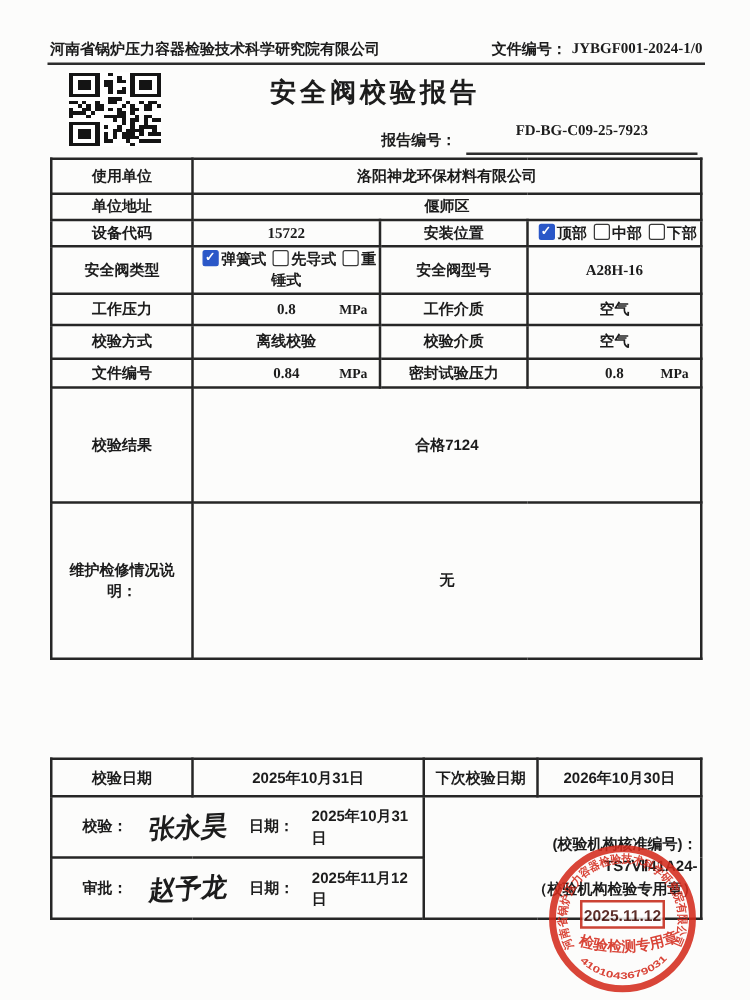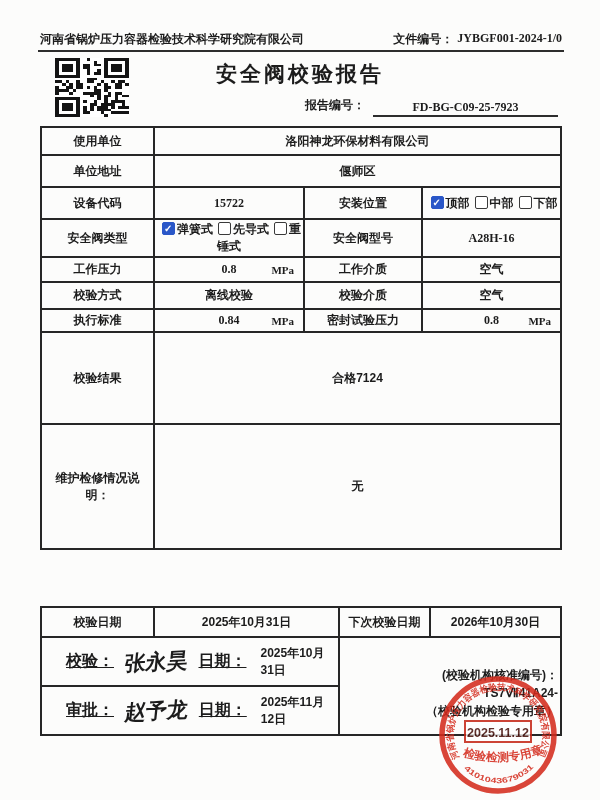--- a/index.html
+++ b/index.html
@@ -11,46 +11,46 @@
   .file-no{display:flex;gap:4px;}
   .file-no .num{font-family:"Liberation Serif",serif;}
   .header-rule{position:absolute;top:50px;left:38px;right:36px;border-top:2px solid #2d2d2d;}
   .qr-wrap{position:absolute;left:55px;top:58px;width:74px;height:59px;}
   .doc-title{position:absolute;top:60px;left:0;width:600px;text-align:center;
              font-size:21px;font-weight:bold;letter-spacing:3px;}
   .report-no-row{position:absolute;top:97px;left:305px;right:42px;display:flex;
                  align-items:flex-end;font-size:12px;font-weight:bold;}
   .report-no-row .lbl{white-space:nowrap;margin-right:8px;padding-bottom:3px;}
   .report-no-row .uval{flex:1;text-align:center;border-bottom:2px solid #2d2d2d;
-                       padding-bottom:0;font-family:"Liberation Serif",serif;}
+                       padding-bottom:10px;font-family:"Liberation Serif",serif;}
   
   table.grid{border-collapse:collapse;table-layout:fixed;position:absolute;left:40px;width:520px;
              font-size:12px;font-weight:bold;}
   table.grid td{border:2px solid #262626;text-align:center;vertical-align:middle;
                 padding:1px 2px;overflow:hidden;}
   #tableA{top:126px;}
   #tableB{top:606px;}
-  tr.h28{height:28px;} tr.h24{height:32px;} tr.h26{height:26px;} tr.h25{height:25px;}
+  tr.h28{height:28px;} tr.h24{height:21px;} tr.h26{height:26px;} tr.h25{height:25px;}
   tr.h31{height:31px;} tr.h27{height:27px;} tr.h23{height:23px;}
   tr.h115{height:92px;} tr.h135{height:125px;} tr.h30{height:30px;} tr.h49{height:49px;}
   td.tall{vertical-align:top;text-align:left;padding:6px 9px;}
   td.num{font-family:"Liberation Serif",serif;}
   .pcell{position:relative;}
   .pcell .u{position:absolute;right:9px;top:50%;transform:translateY(-50%);
             font-family:"Liberation Serif",serif;font-size:11px;}
   
   .cb{display:inline-block;width:11px;height:11px;border:1.5px solid #3a3a3a;border-radius:2px;
       background:#fff;vertical-align:-2px;margin:0 2px 0 5px;position:relative;}
   .cb.on{background:#2a57c8;border-color:#2a57c8;}
   .cb.on::after{content:"✓";position:absolute;left:1px;top:-3px;color:#fff;
                 font-size:10px;font-weight:bold;}
   .cbgroup{line-height:17px;}
   
   .sigrow{display:flex;align-items:center;padding-left:22px;text-align:left;}
-  .sigrow .slbl{font-weight:bold;font-size:16px;white-space:nowrap;text-decoration:underline;}
+  .sigrow .slbl{font-weight:bold;font-size:12px;white-space:nowrap;}
   .signame{display:inline-block;width:100px;text-align:center;font-size:21px;font-weight:bold;
            transform:rotate(-3deg) skewX(-9deg);font-family:"DejaVu Sans",sans-serif;}
   .sigrow .sdate{margin-left:14px;font-weight:bold;}
   
   .approval{vertical-align:top;}
   .approval .inner{padding-top:14px;line-height:18px;font-size:12px;font-weight:bold;text-align:right;}
   
   .stamp{position:absolute;left:433px;top:670px;width:130px;height:130px;opacity:.87;}
   .stamp text{font-weight:bold;}
 </style>
@@ -242,21 +242,21 @@
     <td>工作介质</td>
     <td>空气</td>
   </tr>
   <tr class="h27">
     <td>校验方式</td>
     <td>离线校验</td>
     <td>校验介质</td>
     <td>空气</td>
   </tr>
   <tr class="h23">
-    <td>执行标准</td>
+    <td>文件编号</td>
     <td class="pcell num">
       <span>0.84</span>
       <span class="u">MPa</span>
     </td>
     <td>密封试验压力</td>
     <td class="pcell num">
       <span>0.8</span>
       <span class="u">MPa</span>
     </td>
   </tr>

